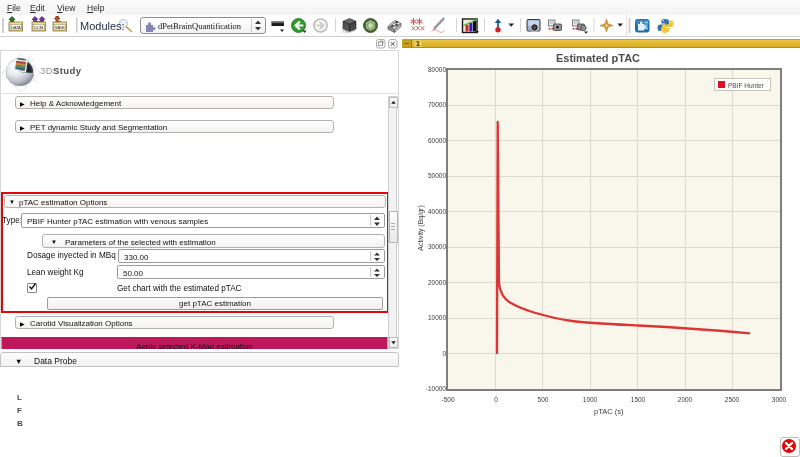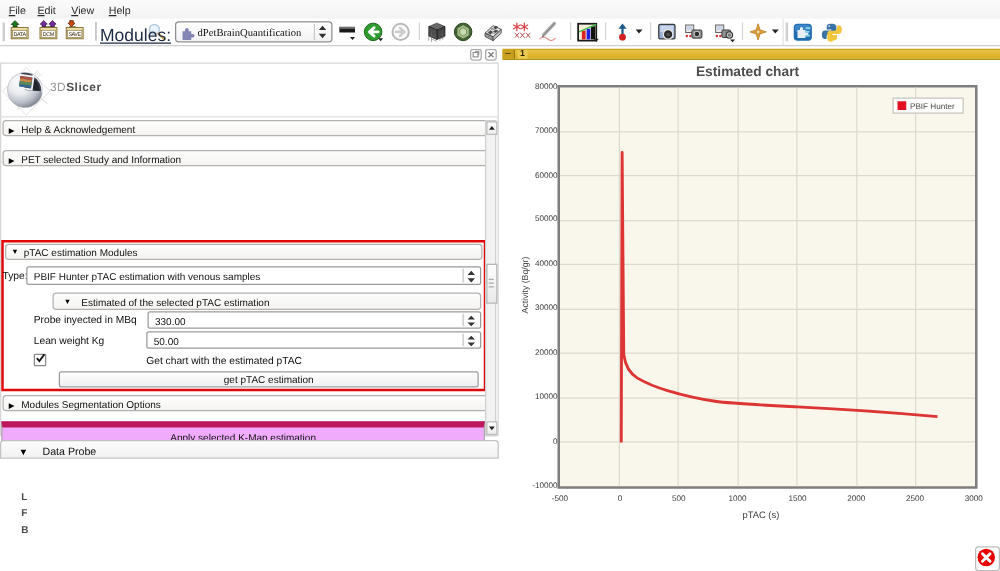--- a/index.html
+++ b/index.html
@@ -5,51 +5,51 @@
 html,body{margin:0;padding:0;}
 body{font-family:"Liberation Sans",sans-serif;}
 #app{position:relative;width:800px;height:457px;background:#fff;overflow:hidden;}
 .abs{position:absolute;}
 
 #menubar{left:0;top:0;width:800px;height:15px;background:linear-gradient(#fbfbfb,#f3f3f3);}
 .menuitem{position:absolute;top:3px;font-size:8.5px;color:#2a2a2a;}
 .menuitem span{text-decoration:underline;}
 
 #toolbar{left:0;top:15px;width:800px;height:21px;background:#fff;border-bottom:1px solid #cfcfcf;}
-#modlabel{position:absolute;top:5px;font-size:14px;color:#1b2a41;text-decoration:underline;}
+#modlabel{position:absolute;top:5px;font-size:11px;color:#1b2a41;}
 #modcombo{position:absolute;left:140px;top:2px;width:124px;height:15px;border:1px solid #8f8f8f;border-radius:3px;background:linear-gradient(#ffffff,#f2f2f2);}
 #modcombo .txt{position:absolute;left:17px;top:3px;font-size:8.5px;color:#111;font-family:Liberation Serif, serif;}
 #modcombo .div{position:absolute;right:13px;top:1px;width:1px;height:13px;background:#c9c9c9;}
 
 #ybar{left:402px;top:39px;width:398px;height:7px;background:linear-gradient(#e8c341,#d9ad22);border-top:1px solid #caa41f;border-bottom:1px solid #b38f12;}
 #ybtn{position:absolute;left:0px;top:0px;width:9px;height:7px;background:#c9a01d;border-right:1px solid #9a7c12;color:#2f2500;font-size:8px;line-height:5px;text-align:center;}
 #ynum{position:absolute;left:12px;top:0px;width:8px;height:7px;background:#e9ca52;color:#332800;font-size:7px;font-weight:bold;line-height:7px;text-align:center;}
 
 #panel{left:0px;top:50px;width:399px;height:299px;background:#fff;border:1px solid #d6d6d6;box-sizing:border-box;}
 #logotext{position:absolute;left:40px;top:65px;font-size:9.5px;color:#97979a;letter-spacing:0.4px;}
 #logotext b{color:#4f4f4f;}
 #logosep{position:absolute;left:0px;top:93px;width:399px;height:1px;background:#e0e0e0;}
-.chead{position:absolute;left:2px;width:389px;height:13px;border:1px solid #b3b1ae;border-radius:3px;background:linear-gradient(#fefefe,#f4f3f1);box-sizing:border-box;}
+.chead{position:absolute;left:15px;width:319px;height:13px;border:1px solid #b3b1ae;border-radius:3px;background:linear-gradient(#fefefe,#f4f3f1);box-sizing:border-box;}
 .chead .tri{position:absolute;left:4px;top:3px;font-size:6px;color:#000;}
 .chead .lab{position:absolute;left:14px;top:2px;font-size:8px;color:#101010;}
 
 #sbar{position:absolute;left:388px;top:96px;width:9px;height:253px;background:#f2f2f2;border:1px solid #d0d0d0;box-sizing:border-box;}
 .sbtn{position:absolute;left:0px;width:7px;height:9px;background:linear-gradient(#fdfdfd,#ededed);border:1px solid #bdbdbd;font-size:5px;color:#222;text-align:center;line-height:8px;}
 #sthumb{position:absolute;left:0px;top:114px;width:7px;height:30px;background:linear-gradient(#fdfdfd,#e9e9e9);border:1px solid #b5b5b5;}
 #sthumb .g{position:absolute;left:1px;width:4px;height:1px;background:#adadad;}
 
 #redbox{left:1px;top:192px;width:388px;height:121px;border:2px solid #e00808;box-sizing:border-box;background:#fff;}
 .field{position:absolute;border:1px solid #9b9b9b;border-radius:2px;background:#fff;box-sizing:border-box;}
 .field .ft{position:absolute;left:5px;top:3px;font-size:8px;color:#111;}
 .spinbtns{position:absolute;right:1px;top:1px;bottom:1px;width:12px;border-left:1px solid #c4c4c4;}
 .flabel{position:absolute;font-size:8.2px;color:#111;}
 #gobtn{position:absolute;left:47px;top:297px;width:336px;height:13px;border:1px solid #9b9b9b;border-radius:2px;background:linear-gradient(#fdfdfd,#efefef);box-sizing:border-box;text-align:center;font-size:8px;color:#111;line-height:12px;}
 #checkbox{position:absolute;left:27px;top:283px;width:8px;height:8px;border:1px solid #8a8a8a;border-radius:1px;background:#fff;}
 
-#applyrow{position:absolute;left:1px;top:337px;width:385px;height:11px;border-top:5px solid #be185d;border-left:1px solid #adadad;border-right:1px solid #adadad;background:#f0abfc;overflow:hidden;text-align:center;font-size:8px;color:#111;line-height:17px;}
+#applyrow{position:absolute;left:1px;top:337px;width:385px;height:11px;border-top:1px solid #be185d;border-left:1px solid #adadad;border-right:1px solid #adadad;background:#be185d;overflow:hidden;text-align:center;font-size:8px;color:#111;line-height:17px;}
 
 #dphead{left:0px;top:352px;width:399px;height:15px;border:1px solid #c2c2c2;border-radius:3px 3px 0 0;background:linear-gradient(#fdfdfd,#f1f1f1);box-sizing:border-box;}
 #dphead .tri{position:absolute;left:14px;top:3.5px;font-size:7.5px;color:#000;}
 #dphead .lab{position:absolute;left:33px;top:3px;font-size:8.5px;color:#101010;}
 .lfb{position:absolute;left:17px;font-size:8px;font-weight:bold;color:#4a4a4a;}
 
 #plot{left:446px;top:68px;width:332px;height:319px;background:#f9f6ec;border:2px solid #7e7e7e;box-sizing:content-box;}
 #charttitle{left:448px;top:52px;width:300px;text-align:center;font-size:11px;font-weight:bold;color:#4d4d4d;}
 .gx{position:absolute;top:0;width:1px;height:319px;background:#ddd9cd;}
 .gy{position:absolute;left:0;width:332px;height:1px;background:#ddd9cd;}
@@ -253,50 +253,50 @@
     <path d="M 18,8.4 A 12,12 0 0 1 31.6,20.6 L 20,20 Z" fill="#23262c"></path>
     <g transform="rotate(8 21 15)">
       <rect x="15.5" y="9.5" width="9.5" height="8.5" fill="#39648c"></rect>
       <path d="M 15.5,9.5 h9.5 v2.1 h-9.5 z" fill="#b5503c"></path>
       <path d="M 15.5,11.6 h9.5 v2.1 h-9.5 z" fill="#cc8a48"></path>
       <path d="M 15.5,13.7 h9.5 v2.2 h-9.5 z" fill="#5a8a55"></path>
       <path d="M 14.4,8.6 L 26,8.6 L 26,19 L 14.4,19 Z" fill="none" stroke="#f0f2f5" stroke-width="1.5"></path>
     </g>
     <path d="M 26,8 A 14.5,14.5 0 0 1 33.8,22" fill="none" stroke="#eef0f3" stroke-width="1.2"></path>
   </svg>
-  <div id="logotext" class="abs">3D<b>Slicer</b></div>
+  <div id="logotext" class="abs">3D<b>Study</b></div>
   <div id="logosep" class="abs"></div>
   <div class="chead" style="top:96px;">
       <span class="tri">▶</span>
       <span class="lab">Help &amp; Acknowledgement</span>
     </div>
   <div class="chead" style="top:120px;">
       <span class="tri">▶</span>
-      <span class="lab">PET selected Study and Information</span>
+      <span class="lab">PET dynamic Study and Segmentation</span>
     </div>
 
   <div id="redbox" class="abs"></div>
   <div class="chead" style="left:4px;top:195px;width:382px;">
       <span class="tri">▼</span>
-      <span class="lab">pTAC estimation Modules</span>
+      <span class="lab">pTAC estimation Options</span>
     </div>
   <div class="flabel" style="left:2px;top:216px;">Type:</div>
   <div class="field" style="left:21px;top:213px;width:364px;height:15px;">
     <span class="ft">PBIF Hunter pTAC estimation with venous samples</span>
     <span class="spinbtns">
         <svg width="8" height="11" style="position:absolute;left:2px;top:1px;">
           <path d="M 1,4 L 4,0.5 L 7,4 z M 1,6.5 L 7,6.5 L 4,10 z" fill="#333"></path>
         </svg>
       </span>
   </div>
   <div class="chead" style="left:42px;top:234px;width:343px;height:14px;">
       <span class="tri" style="left:8px;top:4px;">▼</span>
-      <span class="lab" style="left:22px;top:3px;">Estimated of the selected pTAC estimation</span>
-    </div>
-  <div class="flabel" style="left:27px;top:251px;">Probe inyected in MBq</div>
+      <span class="lab" style="left:22px;top:3px;">Parameters of the selected with estimation</span>
+    </div>
+  <div class="flabel" style="left:27px;top:251px;">Dosage inyected in MBq</div>
   <div class="field" style="left:118px;top:249px;width:267px;height:14px;">
       <span class="ft">330.00</span>
       <span class="spinbtns">
         <svg width="8" height="10" style="position:absolute;left:2px;top:1px;">
           <path d="M 1,3.5 L 4,0.5 L 7,3.5 z M 1,6 L 7,6 L 4,9 z" fill="#333"></path>
         </svg>
       </span>
     </div>
   <div class="flabel" style="left:27px;top:268px;">Lean weight Kg</div>
   <div class="field" style="left:117px;top:265px;width:268px;height:14px;">
@@ -310,21 +310,21 @@
   <div id="checkbox" class="abs">
       <svg width="10" height="10" style="position:absolute;left:0px;top:-2px;">
         <path d="M 1.5,4.5 L 3.5,6.8 L 7.5,1.5" stroke="#111" stroke-width="1.4" fill="none"></path>
       </svg>
     </div>
   <div class="flabel" style="left:117px;top:284px;">Get chart with the estimated pTAC</div>
   <div id="gobtn" class="abs">get pTAC estimation</div>
 
   <div class="chead" style="top:316px;">
       <span class="tri">▶</span>
-      <span class="lab">Modules Segmentation Options</span>
+      <span class="lab">Carotid Visualization Options</span>
     </div>
   <div id="applyrow" class="abs">Apply selected K-Map estimation</div>
 
   <div id="sbar" class="abs">
     <div class="sbtn" style="top:0px;">
         <svg width="7" height="9" style="position:absolute;left:0;top:0;">
           <polygon points="1.2,5.8 3.5,2.8 5.8,5.8" fill="#222"></polygon>
         </svg>
       </div>
     <div id="sthumb">
@@ -340,21 +340,21 @@
   </div>
 
   <div id="dphead" class="abs">
       <span class="tri">▼</span>
       <span class="lab">Data Probe</span>
     </div>
   <div class="lfb" style="top:393px;">L</div>
   <div class="lfb" style="top:406px;">F</div>
   <div class="lfb" style="top:419px;">B</div>
 
-  <div id="charttitle" class="abs">Estimated chart</div>
+  <div id="charttitle" class="abs">Estimated pTAC</div>
   <div id="plot" class="abs">
     <div class="gx" style="left:47px;"></div>
     <div class="gx" style="left:94px;"></div>
     <div class="gx" style="left:142px;"></div>
     <div class="gx" style="left:189px;"></div>
     <div class="gx" style="left:237px;"></div>
     <div class="gx" style="left:284px;"></div>
     <div class="gy" style="top:35px;"></div>
     <div class="gy" style="top:70px;"></div>
     <div class="gy" style="top:106px;"></div>

